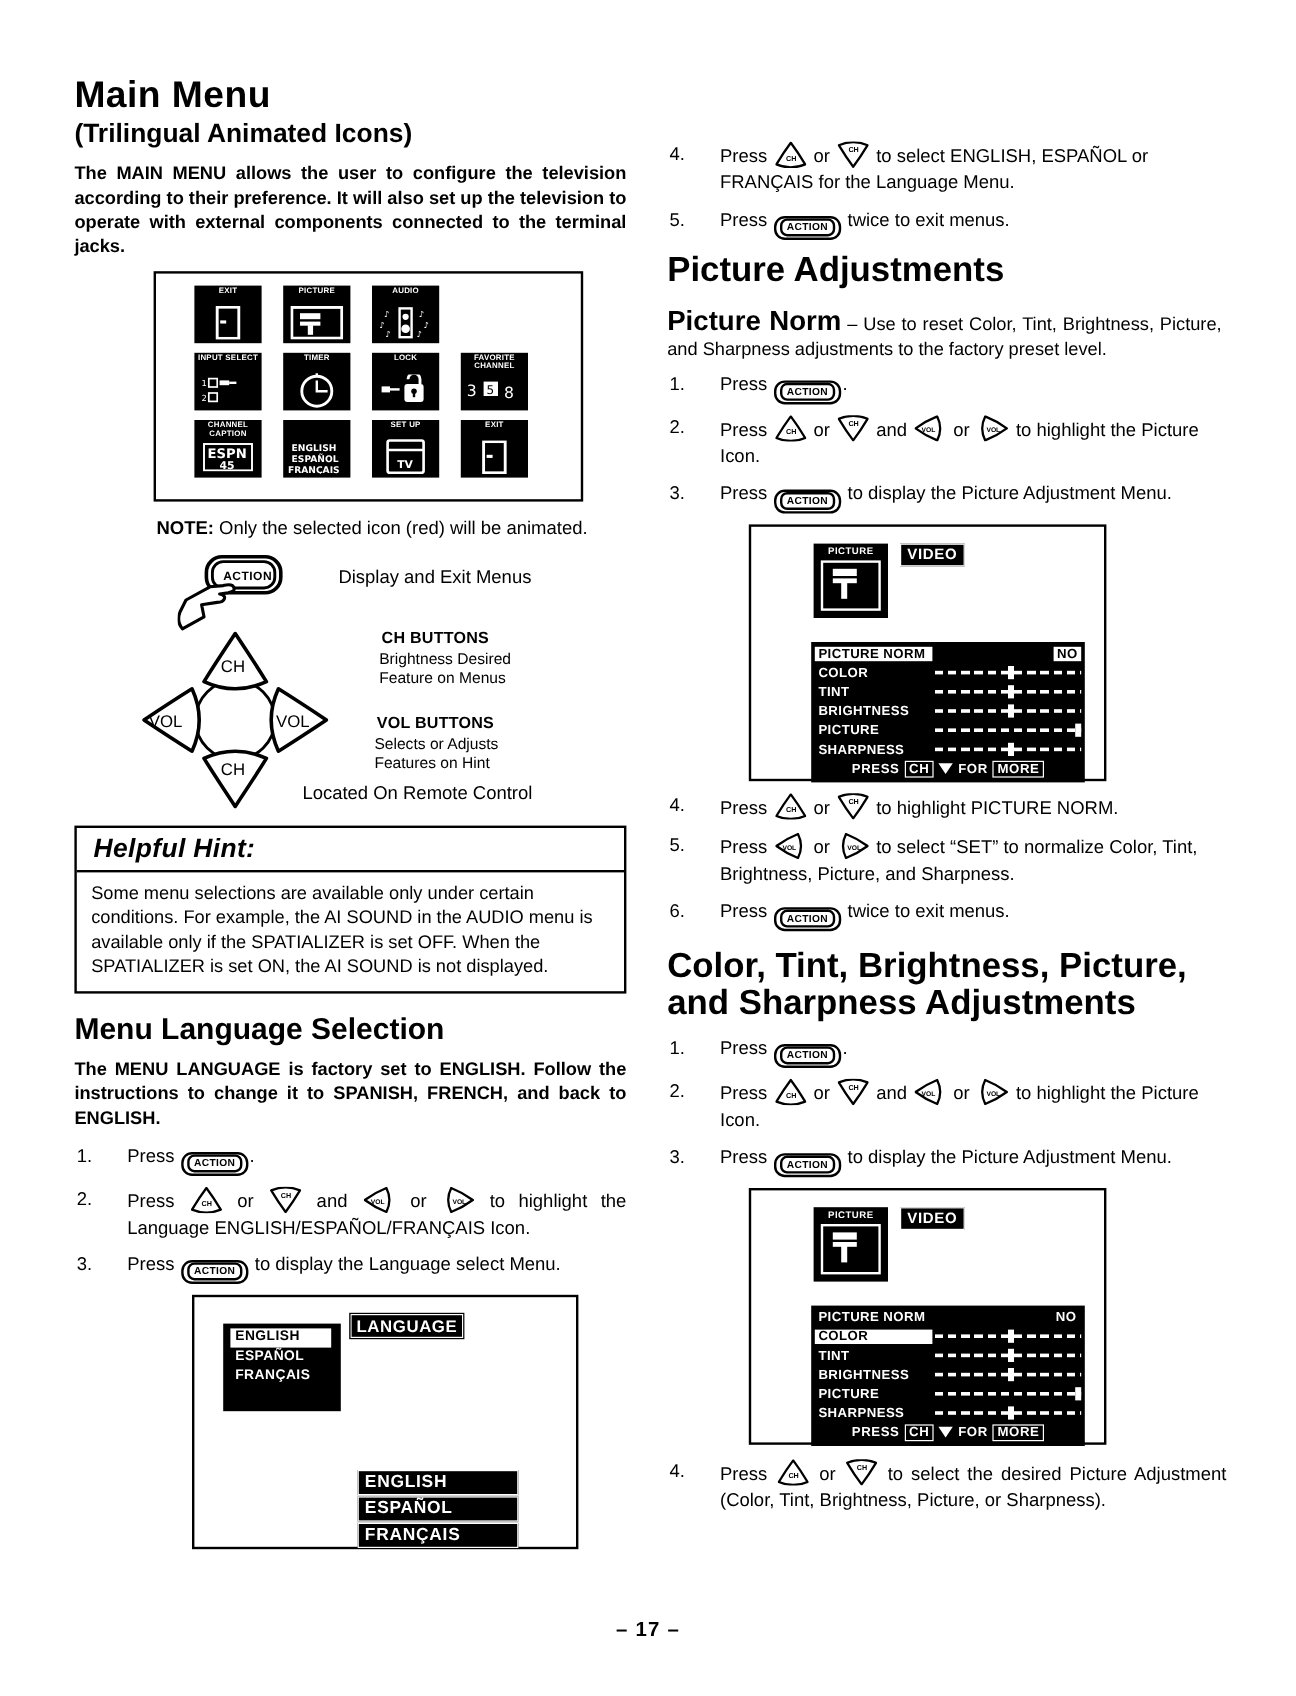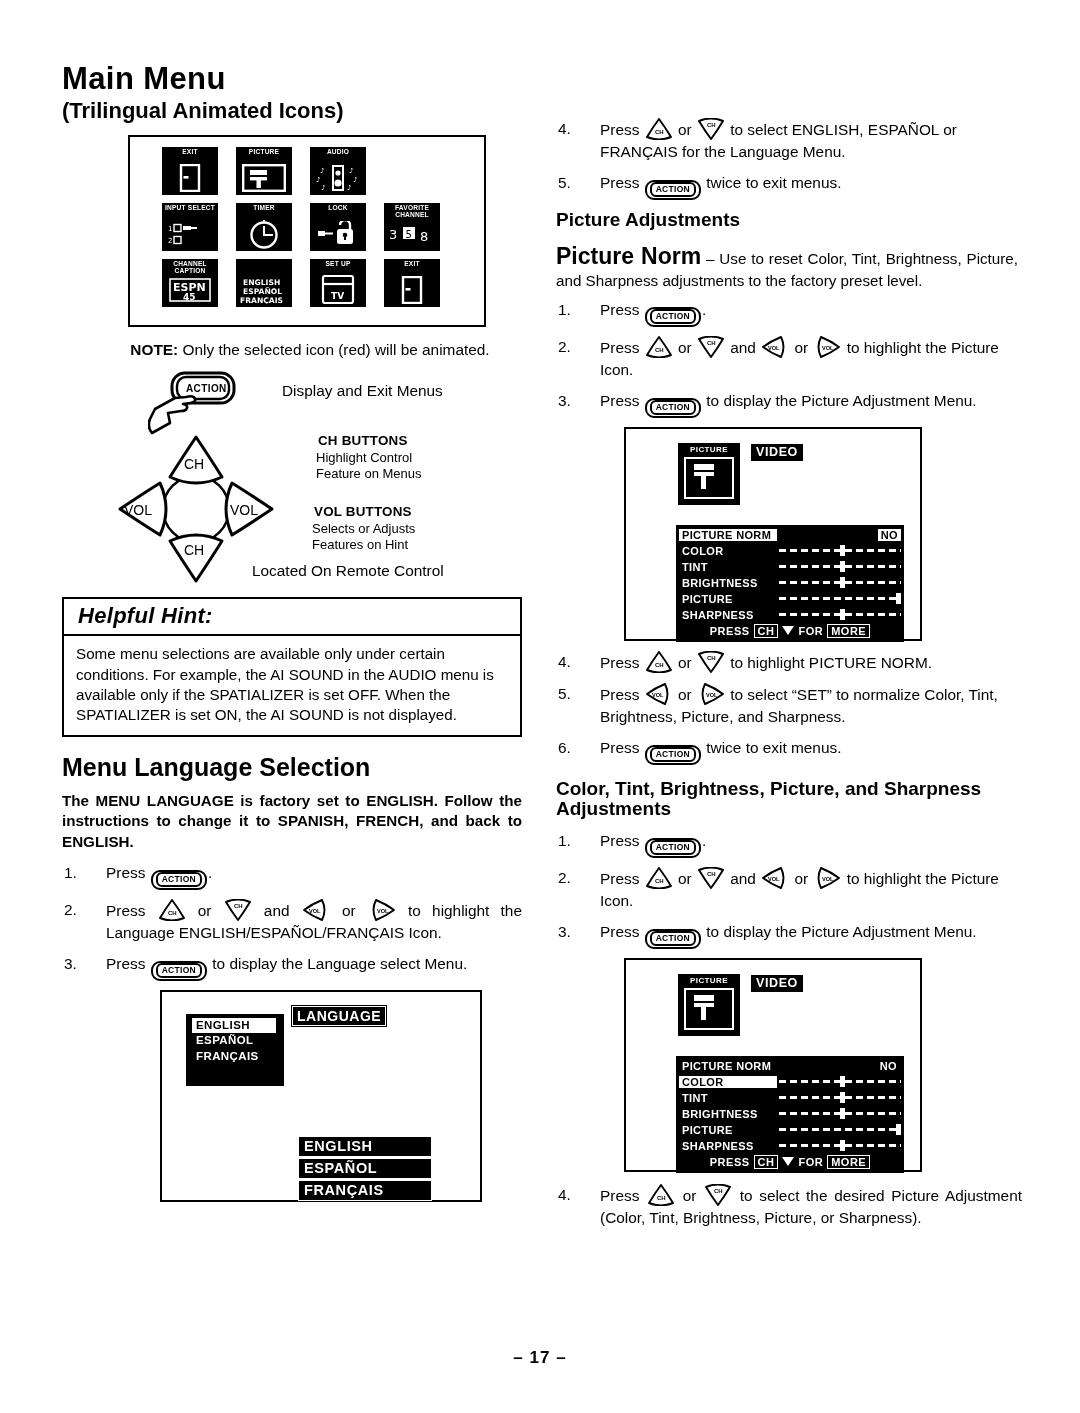--- a/index.html
+++ b/index.html
@@ -43,21 +43,21 @@
     margin: 0 0 12px 0;
     line-height: 1.15;
   }
   h2.section {
     font-size: 25px;
     font-weight: bold;
     margin: 16px 0 10px 0;
     line-height: 1.12;
   }
   h2.section-lg {
-    font-size: 19px;
+    font-size: 29px;
     font-weight: bold;
     margin: 10px 0 10px 0;
     line-height: 1.1;
   }
   p.bodybold {
     font-size: 15.2px;
     font-weight: bold;
     line-height: 1.33;
     margin: 0 0 10px 0;
     text-align: justify;
@@ -382,20 +382,21 @@
 </style>
 </head>
 <body>
 
 <div class="page">
 
   <div class="col-left">
 
     <h1 class="title">Main Menu</h1>
     <h2 class="subtitle">(Trilingual Animated Icons)</h2>
+    <p class="bodybold">The MAIN MENU allows the user to configure the television according to their preference. It will also set up the television to operate with external components connected to the terminal jacks.</p>
 
     <div class="tvbox menu-grid-box">
 
       <div class="icon-row">
         <div class="micon">
           <span class="cap">EXIT</span>
           <span class="glyph-wrap">
             <svg width="26" height="28" viewBox="0 0 26 28">
                 <rect x="4" y="1" width="18" height="26" fill="none" stroke="#fff" stroke-width="2.4"></rect>
                 <rect x="6.5" y="12" width="5" height="2.6" fill="#fff"></rect>
@@ -551,21 +552,21 @@
 
           <path d="M4 76 Q28 60 44 50 Q56 76 44 102 Q28 92 4 76 Z" fill="#fff" stroke="#000" stroke-width="3" stroke-linejoin="round"></path>
           <text x="8" y="82" font-family="Liberation Sans" font-size="14">VOL</text>
 
           <path d="M156 76 Q132 60 116 50 Q104 76 116 102 Q132 92 156 76 Z" fill="#fff" stroke="#000" stroke-width="3" stroke-linejoin="round"></path>
           <text x="114" y="82" font-family="Liberation Sans" font-size="14">VOL</text>
         </svg>
       </div>
 
       <div class="remote-label rl-strong" style="left:256px;top:68px;">CH BUTTONS</div>
-      <div class="remote-label rl-small" style="left:254px;top:85px;">Highlight Control</div>
+      <div class="remote-label rl-small" style="left:254px;top:85px;">Brightness Desired</div>
       <div class="remote-label rl-small" style="left:254px;top:101px;">Feature on Menus</div>
 
       <div class="remote-label rl-strong" style="left:252px;top:139px;">VOL BUTTONS</div>
       <div class="remote-label rl-small" style="left:250px;top:156px;">Selects or Adjusts</div>
       <div class="remote-label rl-small" style="left:250px;top:172px;">Features on Hint</div>
 
       <div class="remote-label" style="left:190px;top:196px;">Located On Remote Control</div>
     </div>
 
     <div class="hint">

